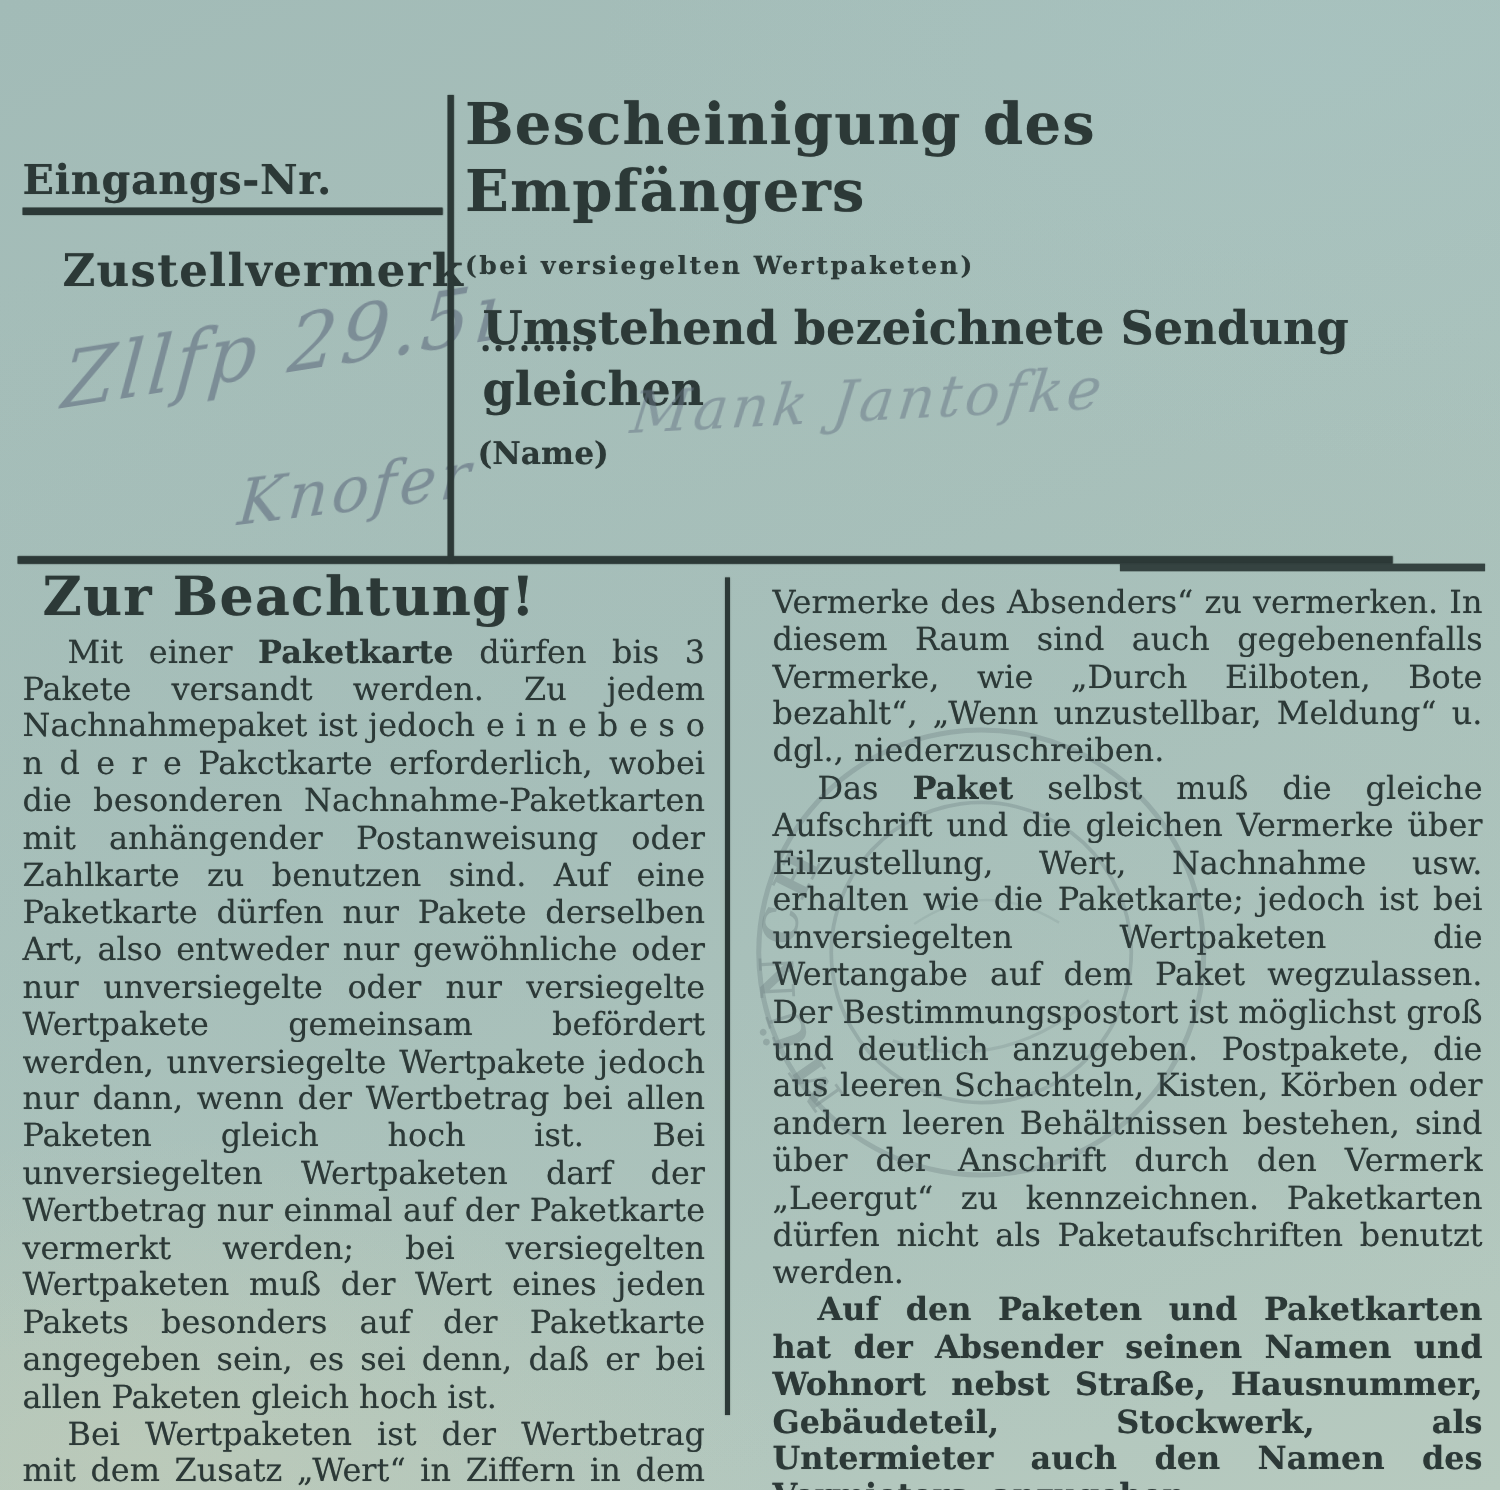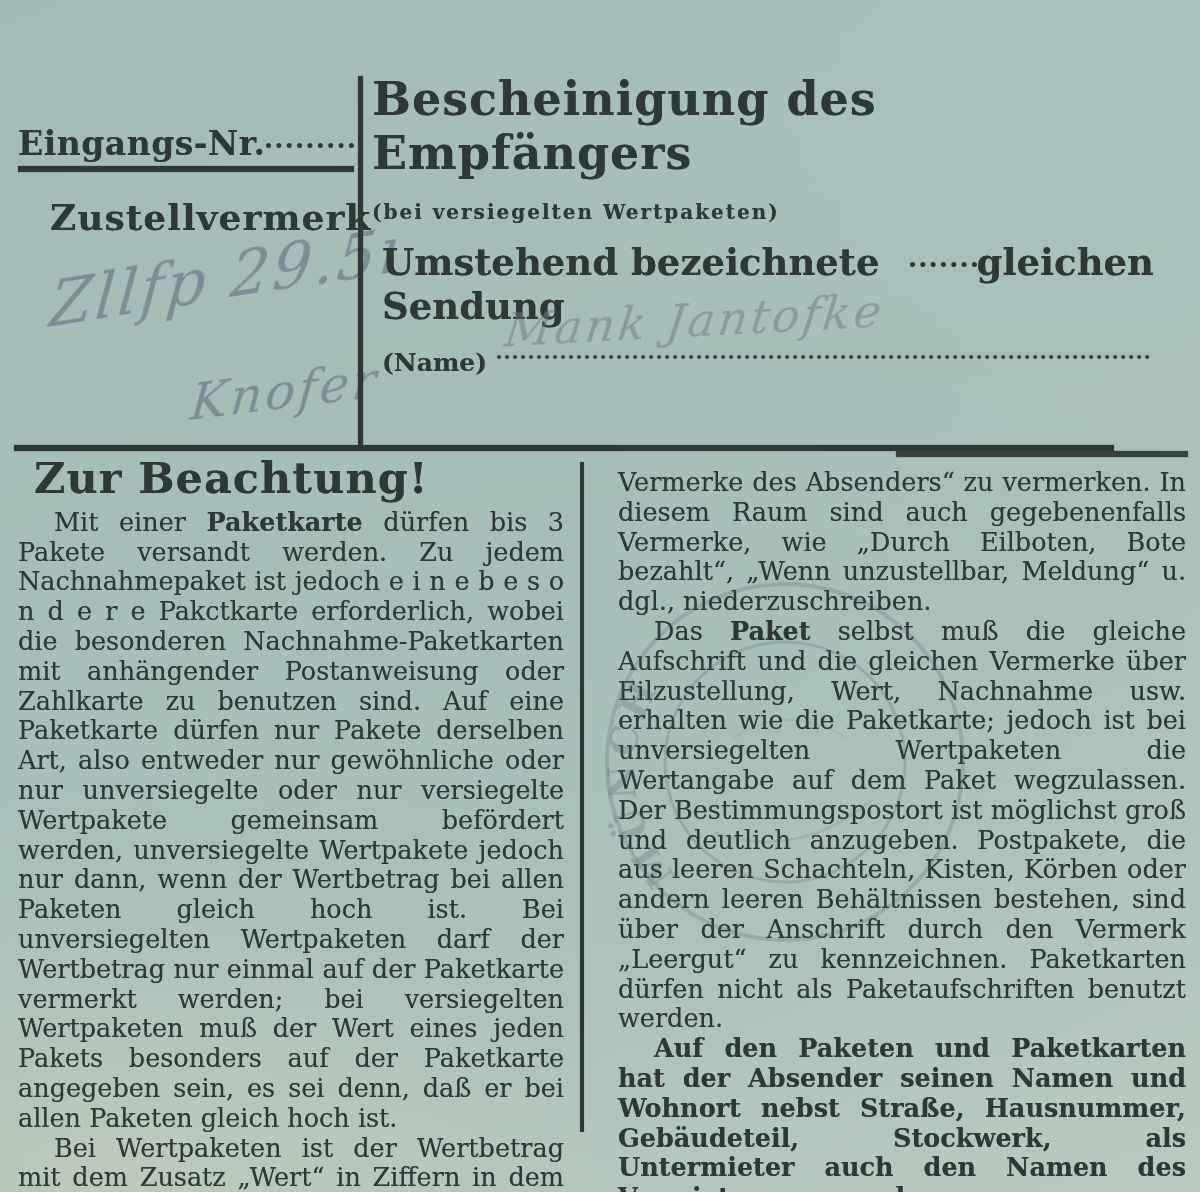--- a/index.html
+++ b/index.html
@@ -13,34 +13,34 @@
       radial-gradient(ellipse 820px 420px at 10% 98%, rgba(216,213,178,0.30), transparent 62%),
       radial-gradient(ellipse 900px 500px at 88% 4%, rgba(170,200,200,0.35), transparent 65%),
       radial-gradient(ellipse 1300px 700px at 45% 55%, rgba(158,184,181,0.35), transparent 75%),
       linear-gradient(158deg,#a2bbb7 0%,#a9c1bb 45%,#afc5bd 75%,#b7cabf 100%);
   }
   .abs{position:absolute;}
   .ink{color:#2c3937;text-shadow:0 0 0.6px rgba(44,57,55,0.55);}
   .rule{background:#2c3937;box-shadow:0 0 1px rgba(44,57,55,0.8);}
   .leader{flex:1;border-bottom:5px dotted #2c3937;transform:translateY(-7px);}
   .leader-thin{flex:1;border-bottom:4px dotted #31403d;transform:translateY(-6px);}
-  .flexrow{display:flex;align-items:baseline;}
+  .flexrow{display:flex;align-items:baseline;flex-direction:column;}
 
   .eingangs{left:18px;top:124px;width:336px;font-size:33px;font-weight:bold;letter-spacing:0.5px;}
   .eingangs-underline{left:18px;top:166px;width:336px;height:6px;}
   .zustellvermerk{left:50px;top:196px;font-size:36px;font-weight:bold;letter-spacing:1px;}
   .vline-top{left:358px;top:76px;width:5px;height:374px;}
 
   .cert-head{left:372px;top:72px;width:790px;text-align:left;}
   .cert-title{font-size:46px;font-weight:bold;letter-spacing:1px;margin:0;}
   .cert-sub{font-size:20px;font-weight:bold;letter-spacing:2px;margin-top:20px;}
   .receipt{left:382px;top:198px;width:772px;font-size:37px;font-weight:bold;margin-top:42px;}
   .receipt .dots{width:88px;border-bottom:5px dotted #2c3937;transform:translateY(-8px);margin-left:4px;}
   .receipt .spacer{flex:1;}
-  .namerow{left:382px;top:348px;width:768px;font-size:25px;font-weight:bold;align-items:center;}
+  .namerow{left:382px;top:348px;width:768px;font-size:25px;font-weight:bold;}
   .namerow .lbl{margin-right:10px;}
 
   .pencil{font-style:italic;color:rgba(99,112,129,0.62);filter:blur(0.5px);letter-spacing:3px;}
   .hw1{left:48px;top:240px;font-size:62px;transform:rotate(-9deg) skewX(-14deg);}
   .hw2{left:190px;top:362px;font-size:50px;transform:rotate(-7deg) skewX(-12deg);}
   .sig{left:505px;top:293px;font-size:46px;transform:rotate(-3deg) skewX(-10deg);color:rgba(104,117,134,0.50);}
 
   .mainrule1{left:14px;top:445px;width:1100px;height:6px;}
   .mainrule2{left:896px;top:451px;width:292px;height:6px;opacity:0.92;}
 

